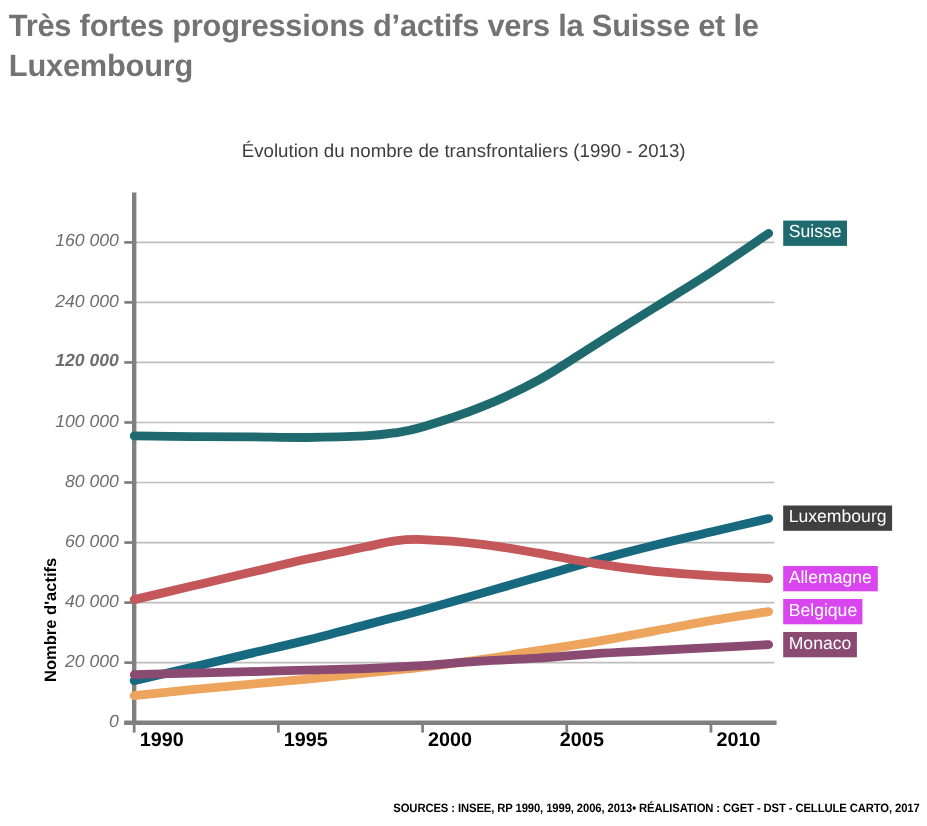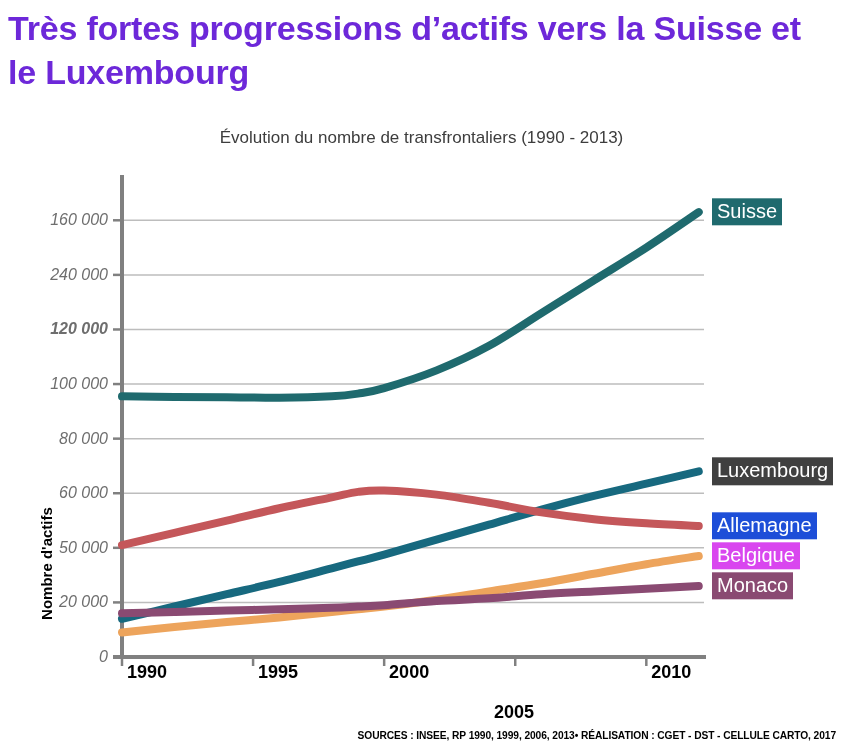--- a/index.html
+++ b/index.html
@@ -12,24 +12,24 @@
     height: 751px;
     position: relative;
     font-family: "Liberation Sans", sans-serif;
     overflow: hidden;
   }
   #page-title {
     position: absolute;
     left: 8px;
     top: 6px;
     width: 830px;
-    font-size: 34px;
+    font-size: 28px;
     font-weight: bold;
     line-height: 1.30;
-    color: #6d28d9;
+    color: #737373;
     letter-spacing: -0.2px;
   }
   #chart-subtitle {
     position: absolute;
     left: 0px;
     top: 128px;
     width: 843px;
     text-align: center;
     font-size: 17px;
     color: #3d3d3d;
@@ -68,21 +68,21 @@
     position: absolute;
     top: 497px;
     width: 90px;
     text-align: right;
     font-size: 18px;
     font-weight: bold;
     color: #000000;
   }
   .series-label {
     position: absolute;
-    font-size: 20px;
+    font-size: 16px;
     color: #ffffff;
     padding: 2px 5px 3px 5px;
     white-space: nowrap;
     line-height: 1.12;
     transform: translateY(-50%);
   }
   #source-note {
     position: absolute;
     left: 0;
     top: 729px;
@@ -103,34 +103,34 @@
 
 <div id="chart-subtitle">Évolution du nombre de transfrontaliers (1990 - 2013)</div>
 
 <div id="chart-area">
 
   <div id="y-axis-title">Nombre d'actifs</div>
 
   <div id="y-tick-labels">
       <div class="y-tick-label" style="top: 492px; left: 12px;">0</div>
       <div class="y-tick-label" style="top: 437.412px; left: 12px;">20 000</div>
-      <div class="y-tick-label" style="top: 382.824px; left: 12px;">50 000</div>
+      <div class="y-tick-label" style="top: 382.824px; left: 12px;">40 000</div>
       <div class="y-tick-label" style="top: 328.235px; left: 12px;">60 000</div>
       <div class="y-tick-label" style="top: 273.647px; left: 12px;">80 000</div>
       <div class="y-tick-label" style="top: 219.059px; left: 12px;">100 000</div>
       <div class="y-tick-label" style="top: 164.471px; left: 12px; font-weight: bold;">120 000</div>
       <div class="y-tick-label" style="top: 109.882px; left: 12px;">240 000</div>
       <div class="y-tick-label" style="top: 55.2941px; left: 12px;">160 000</div>
     </div>
 
   <div id="x-tick-labels">
       <div class="x-tick-label" style="left: 77px;">1990</div>
       <div class="x-tick-label" style="left: 208.081px;">1995</div>
       <div class="x-tick-label" style="left: 339.162px;">2000</div>
-      <div class="x-tick-label" style="left: 444px; margin-top: 40px;">2005</div>
+      <div class="x-tick-label" style="left: 459px;">2005</div>
       <div class="x-tick-label" style="left: 601.324px;">2010</div>
     </div>
 
   <svg id="plot-svg" width="843" height="540" viewBox="0 0 843 540" style="position:absolute; left:0; top:0;">
     <g id="gridlines-group">
         <line x1="122" y1="437.4117647058824" x2="704" y2="437.4117647058824" stroke="#bdbdbd" stroke-width="1.5"></line>
         <line x1="122" y1="382.8235294117647" x2="704" y2="382.8235294117647" stroke="#bdbdbd" stroke-width="1.5"></line>
         <line x1="122" y1="328.2352941176471" x2="704" y2="328.2352941176471" stroke="#bdbdbd" stroke-width="1.5"></line>
         <line x1="122" y1="273.6470588235294" x2="704" y2="273.6470588235294" stroke="#bdbdbd" stroke-width="1.5"></line>
         <line x1="122" y1="219.05882352941177" x2="704" y2="219.05882352941177" stroke="#bdbdbd" stroke-width="1.5"></line>
@@ -163,20 +163,20 @@
         <path d="M 122.00 453.79 C 130.74 451.74, 156.95 445.60, 174.43 441.51 C 191.91 437.41, 209.39 433.32, 226.86 429.22 C 244.34 425.13, 261.82 421.26, 279.30 416.94 C 296.77 412.62, 318.62 406.71, 331.73 403.29 C 344.84 399.88, 349.21 398.75, 357.95 396.47 C 366.68 394.20, 371.05 393.29, 384.16 389.65 C 397.27 386.01, 419.12 379.64, 436.59 374.64 C 454.07 369.63, 471.55 364.63, 489.03 359.62 C 506.50 354.62, 523.98 349.39, 541.46 344.61 C 558.94 339.84, 576.41 335.29, 593.89 330.96 C 611.37 326.64, 628.85 322.78, 646.32 318.68 C 663.80 314.59, 690.02 308.45, 698.76 306.40" fill="none" stroke="#17697f" stroke-width="8" stroke-linecap="round" stroke-linejoin="round"></path>
         <path d="M 122.00 380.09 C 130.74 378.05, 156.95 371.91, 174.43 367.81 C 191.91 363.72, 209.39 359.62, 226.86 355.53 C 244.34 351.44, 261.82 347.11, 279.30 343.25 C 296.77 339.38, 318.62 335.06, 331.73 332.33 C 344.84 329.60, 349.21 328.01, 357.95 326.87 C 366.68 325.73, 371.05 325.05, 384.16 325.51 C 397.27 325.96, 419.12 327.55, 436.59 329.60 C 454.07 331.65, 471.55 334.83, 489.03 337.79 C 506.50 340.75, 523.98 344.61, 541.46 347.34 C 558.94 350.07, 576.41 352.35, 593.89 354.16 C 611.37 355.98, 628.85 357.12, 646.32 358.26 C 663.80 359.40, 690.02 360.53, 698.76 360.99" fill="none" stroke="#c4575a" stroke-width="8" stroke-linecap="round" stroke-linejoin="round"></path>
         <path d="M 122.00 467.44 C 130.74 466.53, 156.95 463.71, 174.43 461.98 C 191.91 460.25, 209.39 458.66, 226.86 457.06 C 244.34 455.47, 261.82 454.11, 279.30 452.42 C 296.77 450.74, 318.62 448.33, 331.73 446.96 C 344.84 445.60, 349.21 445.15, 357.95 444.24 C 366.68 443.33, 371.05 443.10, 384.16 441.51 C 397.27 439.91, 419.12 437.18, 436.59 434.68 C 454.07 432.18, 471.55 429.22, 489.03 426.49 C 506.50 423.76, 523.98 421.26, 541.46 418.31 C 558.94 415.35, 576.41 411.94, 593.89 408.75 C 611.37 405.57, 628.85 402.16, 646.32 399.20 C 663.80 396.24, 690.02 392.38, 698.76 391.01" fill="none" stroke="#eda45c" stroke-width="8" stroke-linecap="round" stroke-linejoin="round"></path>
         <path d="M 122.00 448.33 C 130.74 448.10, 156.95 447.42, 174.43 446.96 C 191.91 446.51, 209.39 446.05, 226.86 445.60 C 244.34 445.15, 261.82 444.69, 279.30 444.24 C 296.77 443.78, 318.62 443.33, 331.73 442.87 C 344.84 442.42, 349.21 441.96, 357.95 441.51 C 366.68 441.05, 371.05 441.05, 384.16 440.14 C 397.27 439.23, 419.12 437.18, 436.59 436.05 C 454.07 434.91, 471.55 434.45, 489.03 433.32 C 506.50 432.18, 523.98 430.36, 541.46 429.22 C 558.94 428.09, 576.41 427.40, 593.89 426.49 C 611.37 425.58, 628.85 424.67, 646.32 423.76 C 663.80 422.85, 690.02 421.49, 698.76 421.04" fill="none" stroke="#8a4a72" stroke-width="8" stroke-linecap="round" stroke-linejoin="round"></path>
       </g>
   </svg>
 
   <div id="series-labels">
       <div class="series-label" style="background: rgb(31, 106, 110); color: rgb(255, 255, 255); left: 712px; top: 47.1059px;">Suisse</div>
       <div class="series-label" style="background: #404040; color: rgb(255, 255, 255); left: 712px; top: 306.4px;">Luxembourg</div>
-      <div class="series-label" style="background: #1d4ed8; color: rgb(255, 255, 255); left: 712px; top: 360.988px;">Allemagne</div>
+      <div class="series-label" style="background: #d946ef; color: rgb(255, 255, 255); left: 712px; top: 360.988px;">Allemagne</div>
       <div class="series-label" style="background: #d946ef; color: rgb(255, 255, 255); left: 712px; top: 391.012px;">Belgique</div>
       <div class="series-label" style="background: rgb(138, 74, 114); color: rgb(255, 255, 255); left: 712px; top: 421.035px;">Monaco</div>
     </div>
 
 </div>
 
 <div id="source-note">SOURCES : INSEE, RP 1990, 1999, 2006, 2013• RÉALISATION :  CGET - DST - CELLULE CARTO, 2017</div>
 
 </body></html>

